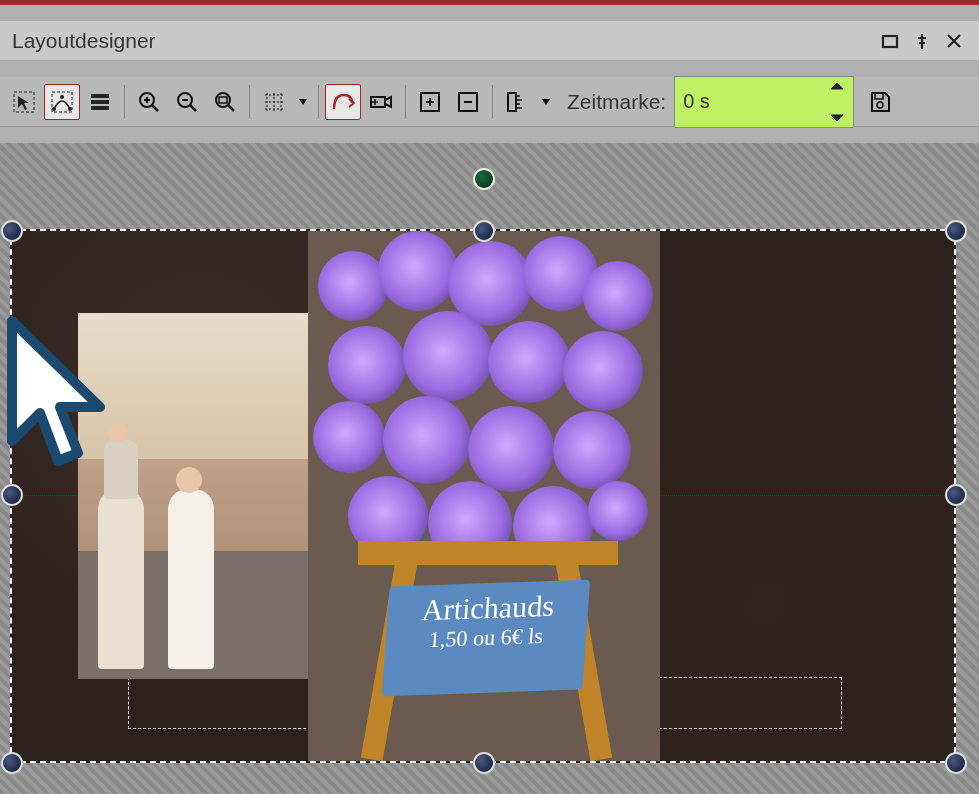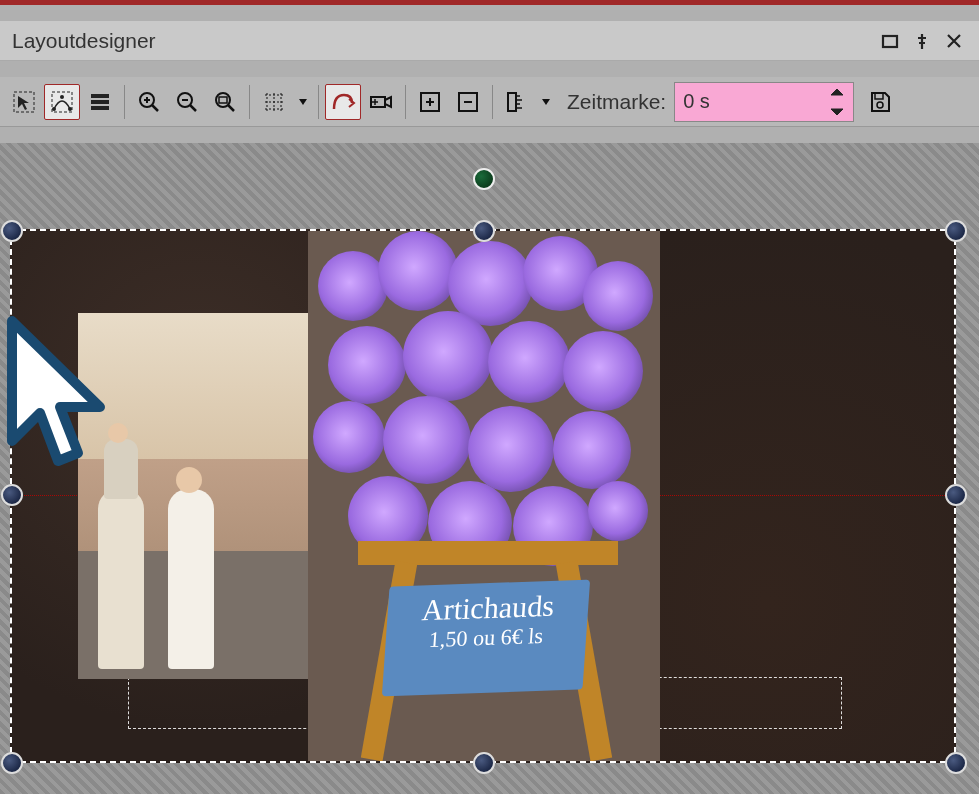--- a/index.html
+++ b/index.html
@@ -29,22 +29,22 @@
   }
   .tbtn {
     height: 36px; min-width: 36px;
     display:flex; align-items:center; justify-content:center;
     cursor:pointer; border:1px solid transparent; border-radius:2px;
   }
   .tbtn.active { background:#e8e8e8; border-color:#a02828; }
   .sep { width:1px; height:34px; background:#888; margin: 0 4px; }
   .tlabel { font-size: 21px; color:#333; margin: 0 6px 0 10px; }
   .spinner {
-    height: 40px; width: 180px;
-    background:#f9a8d4; border:1px solid #888;
+    height: 52px; width: 180px;
+    background:#bef264; border:1px solid #888;
     display:flex; align-items:center; padding: 2px 8px;
     font-size: 20px; color:#333;
     position:relative;
   }
   .spinbtns { position:absolute; right:4px; top:4px; bottom:4px; width:20px; display:flex; flex-direction:column; justify-content:space-between;}
   .spinbtns svg { stroke:#222; fill:#222; }
 
   .canvas-area {
     flex:1; position:relative;
     background: repeating-linear-gradient(45deg,#8a8a8a 0,#8a8a8a 4px,#9a9a9a 4px,#9a9a9a 8px);

